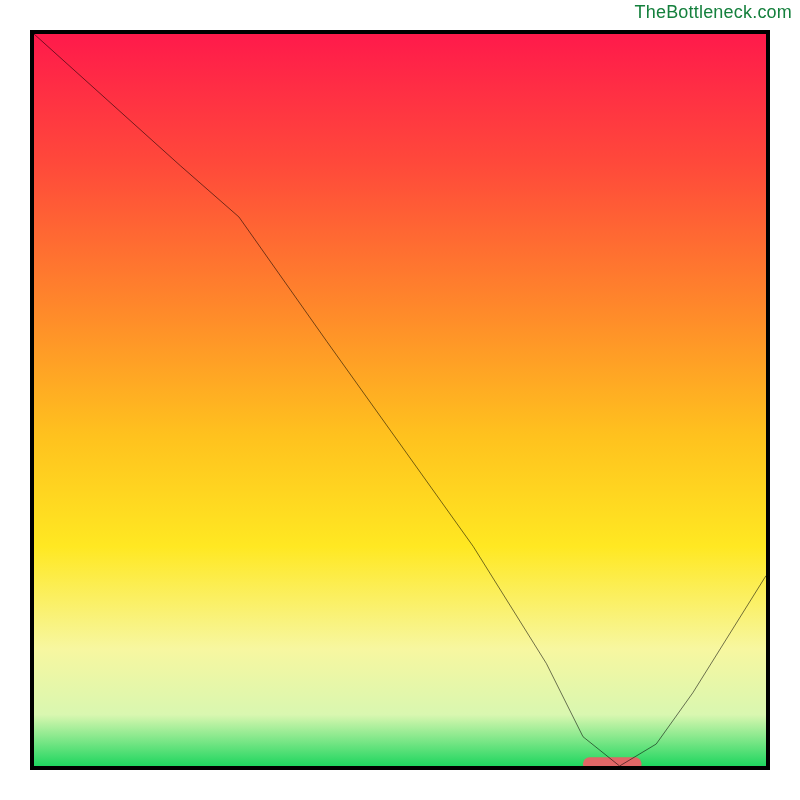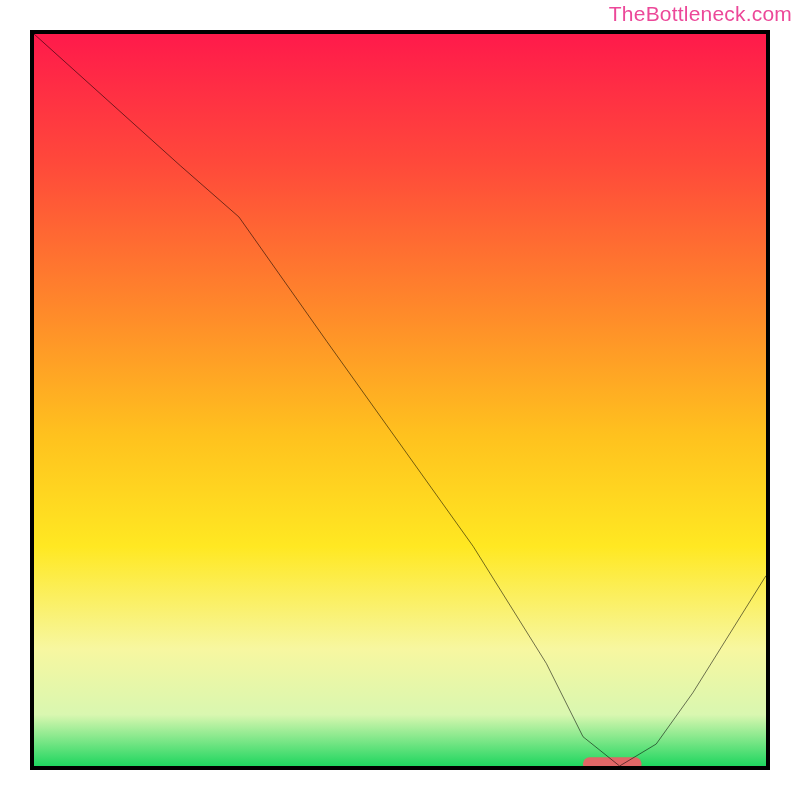--- a/index.html
+++ b/index.html
@@ -13,23 +13,23 @@
   .outer {
     width: 800px;
     height: 800px;
     position: relative;
     background: #fff;
   }
   .watermark {
     position: absolute;
     top: 2px;
     right: 8px;
-    font-size: 21px;
+    font-size: 18px;
     font-weight: 400;
-    color: #ec4899;
+    color: #15803d;
     letter-spacing: 0.2px;
   }
   .plot {
     position: absolute;
     left: 30px;
     top: 30px;
     width: 740px;
     height: 740px;
     box-sizing: border-box;
     border: 4px solid #000;

